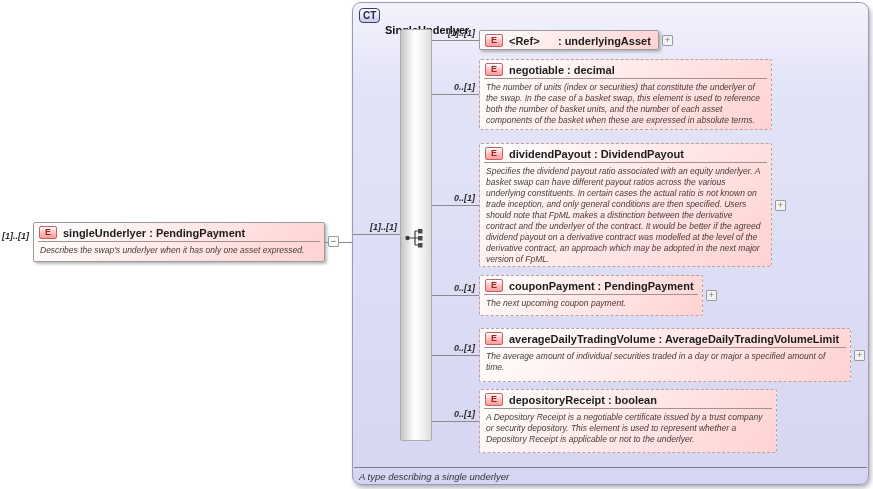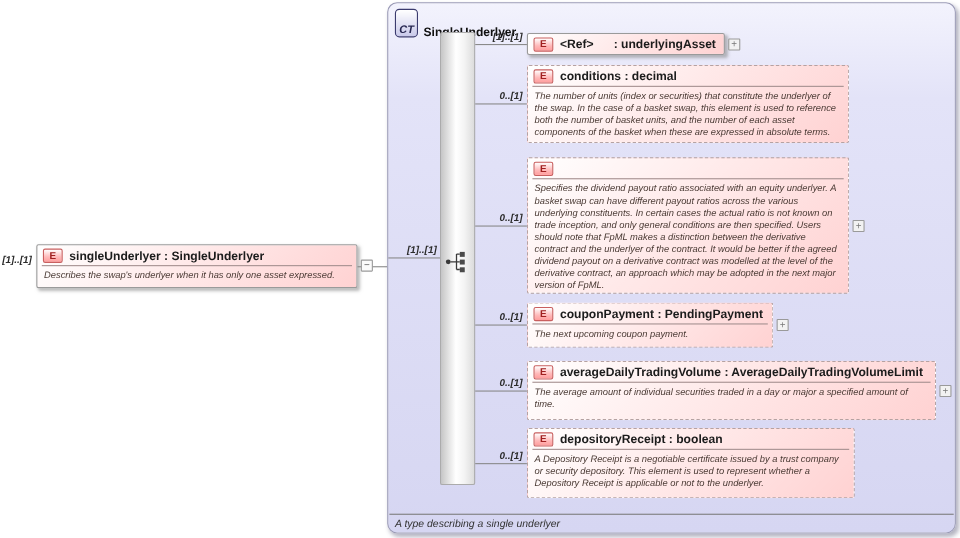--- a/index.html
+++ b/index.html
@@ -32,45 +32,45 @@
              font-size:9px; line-height:9px; text-align:center; cursor:pointer; }
   .minusbox { position:absolute; width:11px; height:11px; background:#fbfbfb;
               border:1px solid #9a9a9a; border-radius:1px; color:#555;
               font-size:9px; line-height:9px; text-align:center; cursor:pointer; }
 
   
   #ct { position:absolute; left:352px; top:2px; width:517px; height:483px;
         border:1px solid #9a9ab6; border-radius:9px;
         background:linear-gradient(180deg,#f3f3fd 0%,#e3e3f8 18%,#d6d6f2 100%);
         box-shadow:2px 3px 4px rgba(90,90,120,.45); }
-  #ct-badge { position:absolute; left:6px; top:5px; height:15px; padding:12px 3px;
+  #ct-badge { position:absolute; left:6px; top:5px; height:15px; padding:0 3px;
               border:1px solid #3b3b6e; border-radius:4px; color:#26264f;
               background:linear-gradient(180deg,#ffffff,#c9c9ea);
-              font-size:10px; font-weight:bold; line-height:13px;font-style:italic; }
+              font-size:10px; font-weight:bold; line-height:13px; }
   #ct-title { position:absolute; left:32px; top:21px; font-size:11px; font-weight:bold; color:#111; }
   #ct-footer-line { position:absolute; left:1px; right:1px; top:464px; height:1px; background:#7d7d7d; }
   #ct-footer { position:absolute; left:6px; top:468px; font-size:9.5px; font-style:italic; color:#333;text-align:center; }
 
   
   #seqbar { position:absolute; left:47px; top:26px; width:32px; height:412px;
             border:1px solid #ababab; border-radius:2px;
             background:linear-gradient(90deg,#c6c6c6 0%,#ffffff 45%,#f4f4f4 70%,#dcdcdc 100%); }
   #seqglyph { position:absolute; left:3px; top:197px; }
 </style>
 </head>
 <body>
 
 <div id="stage">
 
   <div class="occ" style="left:2px; top:231px;">[1]..[1]</div>
 
   <div class="elbox required" style="left:33px; top:222px; width:292px; height:40px;">
     <div class="eltitle">
       <div class="eicon">E</div>
-      <div class="ename">singleUnderlyer : SingleUnderlyer</div>
+      <div class="ename">singleUnderlyer : PendingPayment</div>
     </div>
     <div class="esep"></div>
     <div class="edesc">Describes the swap's underlyer when it has only one asset expressed.</div>
   </div>
 
   <div class="hline" style="left:325px; top:242px; width:27px;"></div>
   <div class="minusbox" style="left:328px; top:236px;">−</div>
 
   <div id="ct">
     <div id="ct-badge">CT</div>
@@ -107,29 +107,30 @@
       <div class="eltitle">
         <div class="eicon">E</div>
         <div class="ename">&lt;Ref&gt;      : underlyingAsset</div>
       </div>
     </div>
     <div class="plusbox" style="left:309px; top:32px;">+</div>
 
     <div class="elbox" style="left:126px; top:56px; width:293px; height:71px;">
       <div class="eltitle">
         <div class="eicon">E</div>
-        <div class="ename">conditions : decimal</div>
+        <div class="ename">negotiable : decimal</div>
       </div>
       <div class="esep"></div>
       <div class="edesc">The number of units (index or securities) that constitute the underlyer of the swap. In the case of a basket swap, this element is used to reference both the number of basket units, and the number of each asset components of the basket when these are expressed in absolute terms.</div>
     </div>
 
     <div class="elbox" style="left:126px; top:140px; width:293px; height:124px;">
       <div class="eltitle">
         <div class="eicon">E</div>
+        <div class="ename">dividendPayout : DividendPayout</div>
       </div>
       <div class="esep"></div>
       <div class="edesc">Specifies the dividend payout ratio associated with an equity underlyer. A basket swap can have different payout ratios across the various underlying constituents. In certain cases the actual ratio is not known on trade inception, and only general conditions are then specified. Users should note that FpML makes a distinction between the derivative contract and the underlyer of the contract. It would be better if the agreed dividend payout on a derivative contract was modelled at the level of the derivative contract, an approach which may be adopted in the next major version of FpML.</div>
     </div>
     <div class="plusbox" style="left:422px; top:197px;">+</div>
 
     <div class="elbox" style="left:126px; top:272px; width:224px; height:41px;">
       <div class="eltitle">
         <div class="eicon">E</div>
         <div class="ename">couponPayment : PendingPayment</div>

